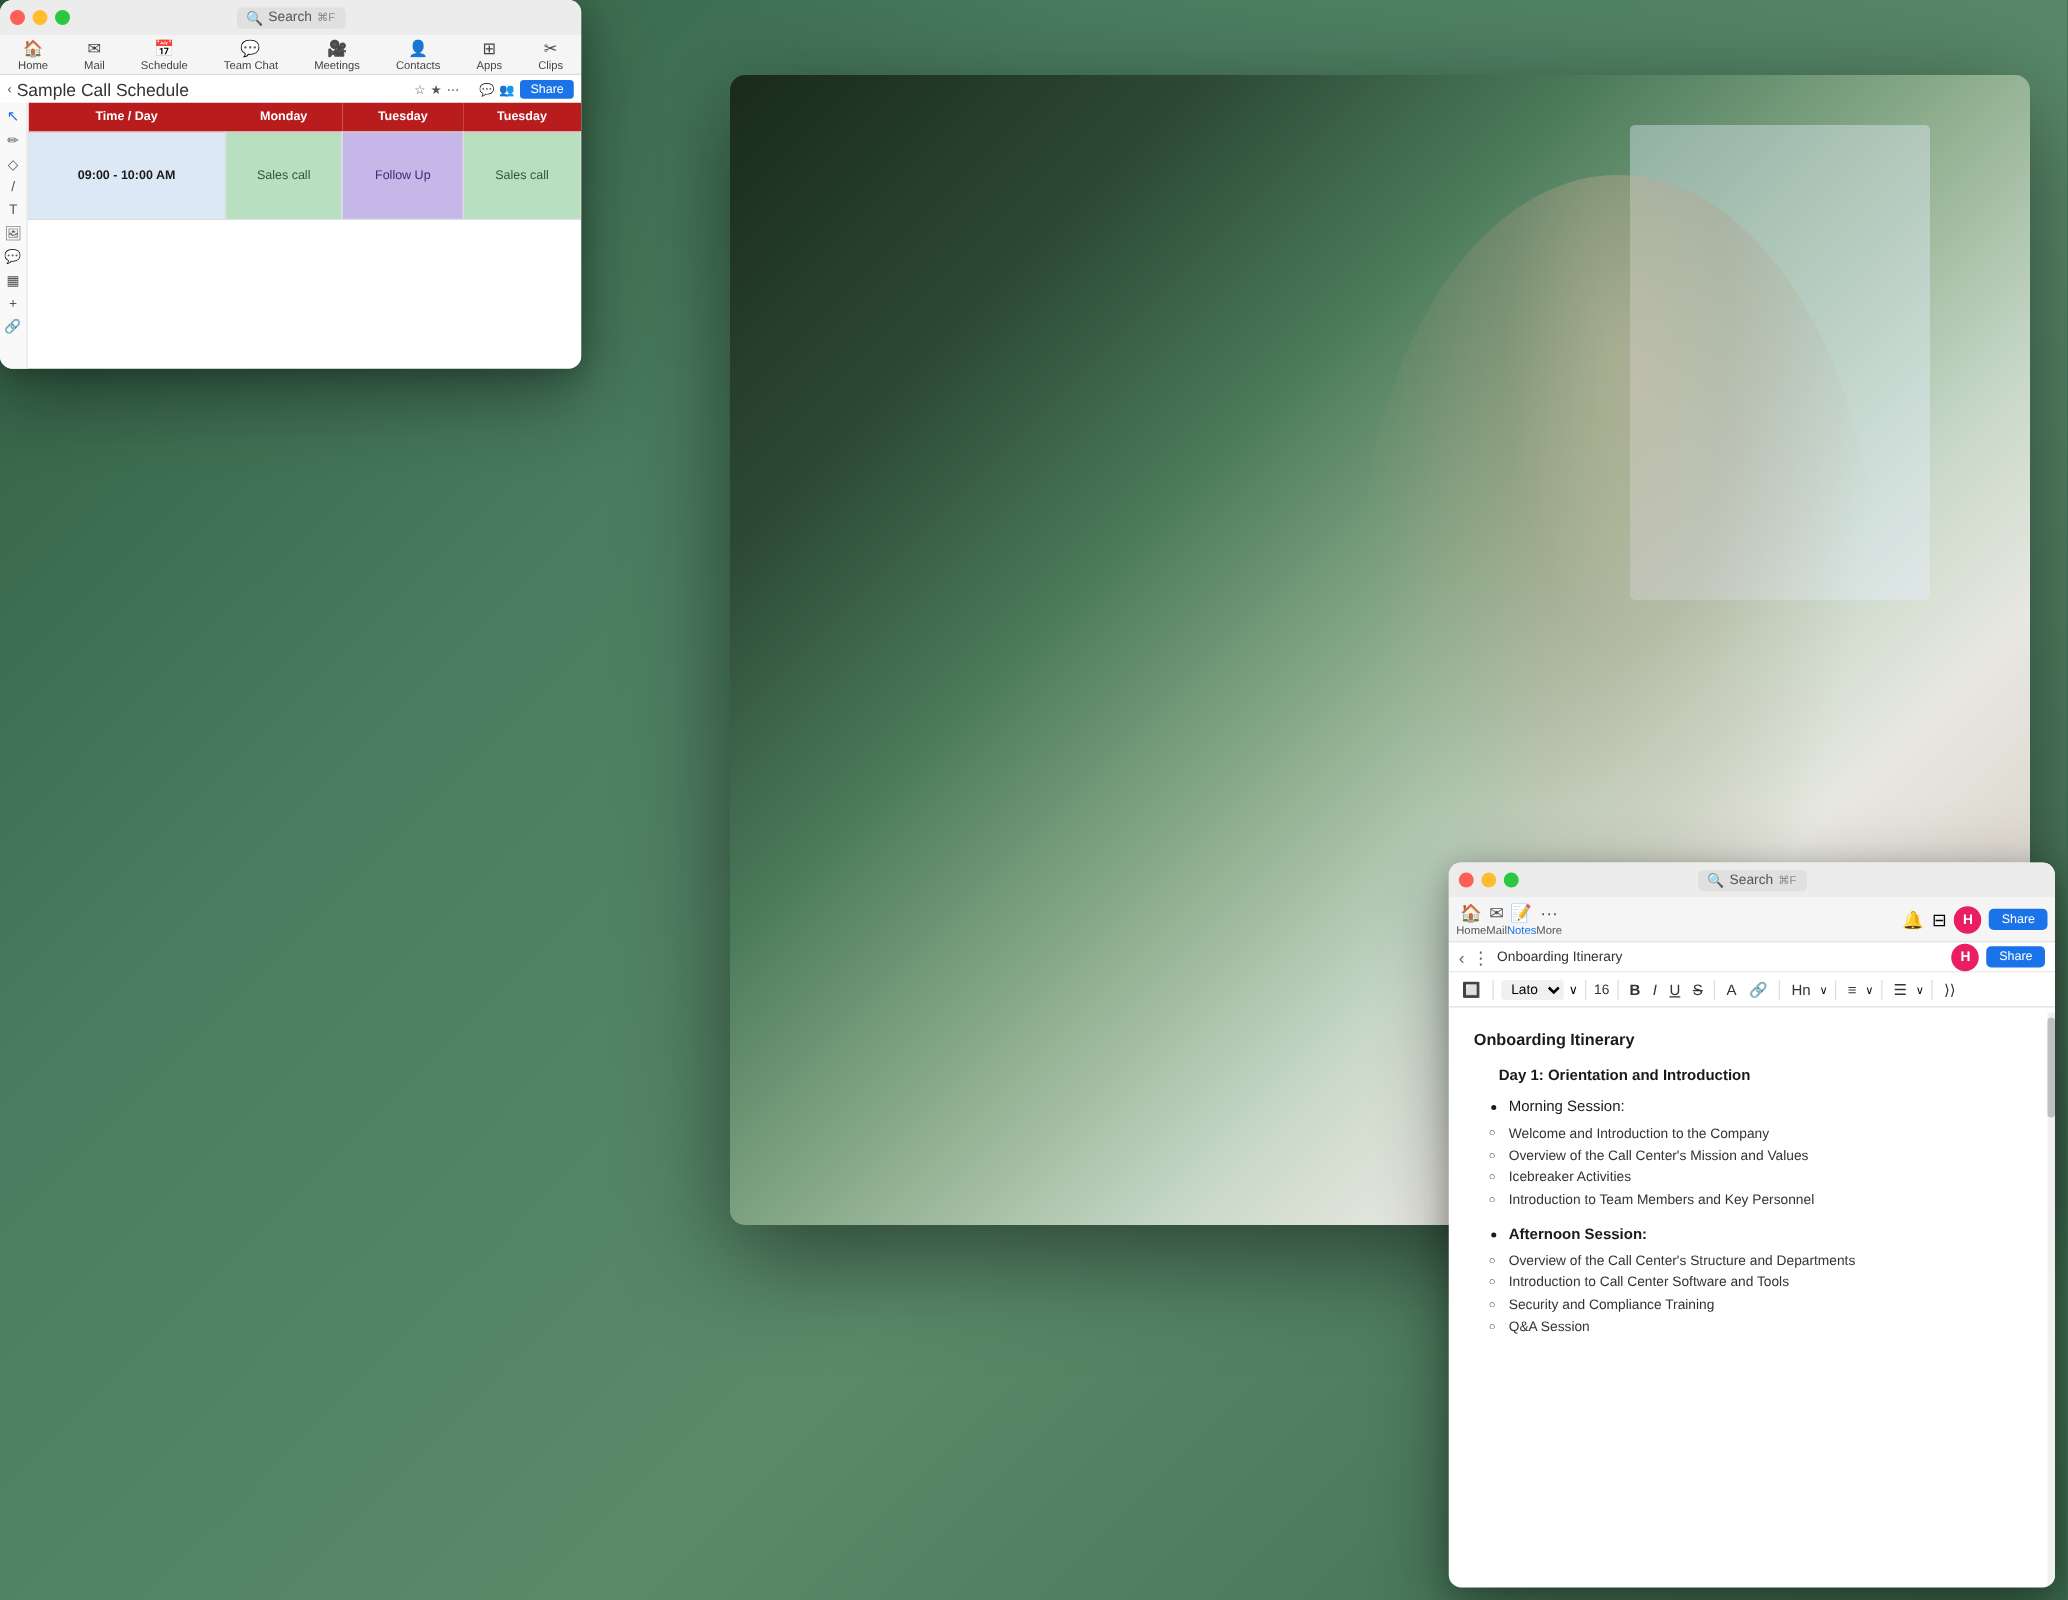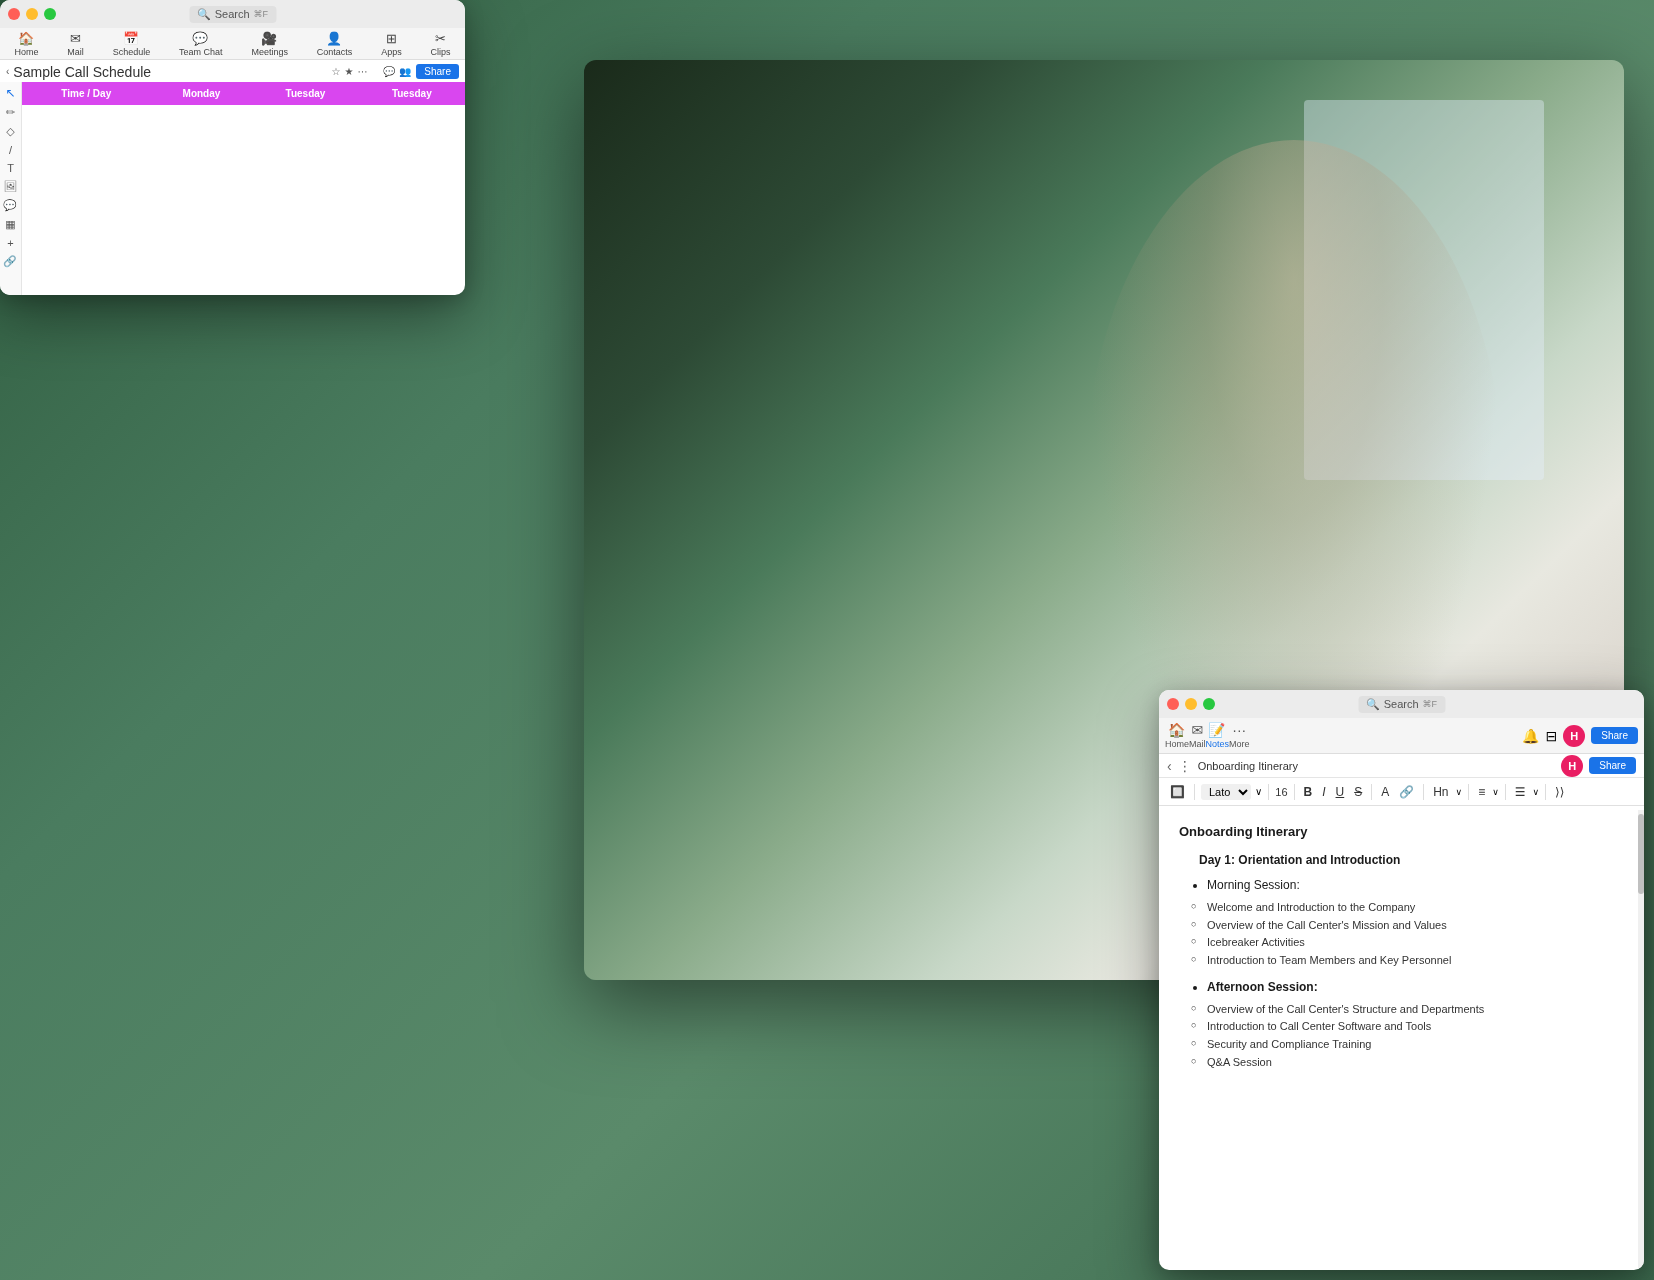--- a/index.html
+++ b/index.html
@@ -142,21 +142,21 @@
       overflow: hidden;
     }
 
     .schedule-table {
       width: 100%;
       border-collapse: collapse;
       font-size: 10px;
     }
 
     .schedule-table th {
-      background: #d946ef;
+      background: #b91c1c;
       color: white;
       padding: 6px 4px;
       text-align: center;
       font-weight: 600;
       font-size: 10px;
     }
 
     .schedule-table td {
       border: 1px solid #ddd;
       padding: 4px;
@@ -520,20 +520,26 @@
     <table class="schedule-table">
       <thead>
         <tr>
           <th>Time / Day</th>
           <th>Monday</th>
           <th>Tuesday</th>
           <th>Tuesday</th>
         </tr>
       </thead>
       <tbody>
+        <tr>
+          <td class="time-cell">09:00 - 10:00 AM</td>
+          <td class="cell-green">Sales call</td>
+          <td class="cell-purple">Follow Up</td>
+          <td class="cell-green">Sales call</td>
+        </tr>
       </tbody>
     </table>
   </div>
 </div>
 
 <div class="notes-window window-shadow">
 
   <div class="notes-titlebar">
     <span class="traffic-light tl-red"></span>
     <span class="traffic-light tl-yellow"></span>

